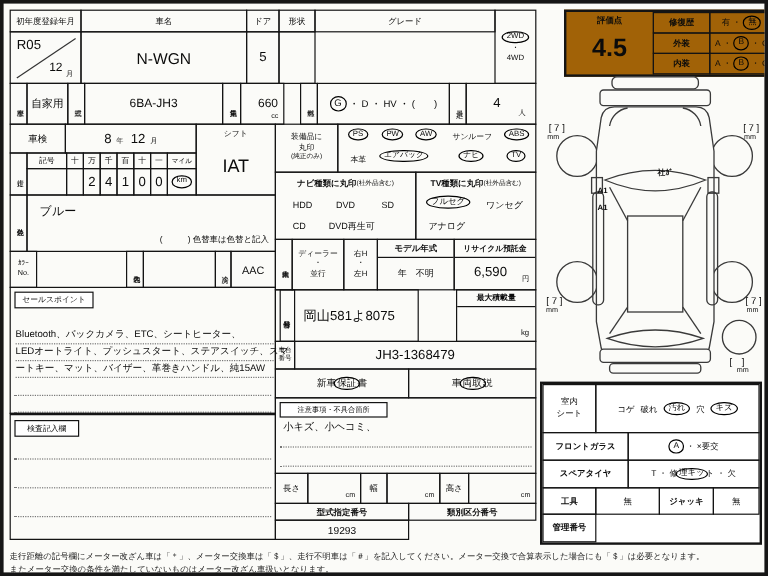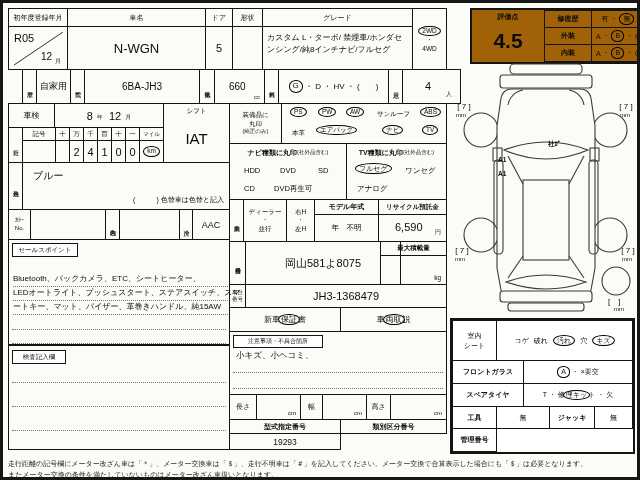--- a/index.html
+++ b/index.html
@@ -34,35 +34,34 @@
       <svg class="s" style="left:0;top:0" width="58" height="42">
           <line x1="5" y1="38" x2="54" y2="5" stroke="#333" stroke-width="1"></line>
         </svg>
       <span class="s f11" style="left:5px;top:5px">R05</span>
       <span class="s f10" style="left:32px;top:24px">12</span>
       <span class="s f6" style="left:46px;top:30px">月</span>
     </div>
     <div class="s b cc f13" style="left:59px;top:18px;width:139px;height:44px">N-WGN</div>
     <div class="s b cc f11" style="left:197px;top:18px;width:28px;height:44px">5</div>
     <div class="s b cc f10" style="left:224px;top:18px;width:31px;height:44px"></div>
-    <div class="s b f8" style="left:254px;top:18px;width:151px;height:44px;padding:5px 4px;line-height:1.45">カスタム L・ターボ/ 禁煙車/ホンダセンシング/純8インチナビ/フルセグ</div>
     <div class="s b col f65" style="left:404px;top:0;width:35px;height:62px">
       <span class="circ">2WD</span>
       <span>・</span>
       <span>4WD</span>
     </div>
   </div>
 
-  <div class="s" style="left:19px;top:66px;width:439px;height:35px">
+  <div class="s" style="left:5px;top:66px;width:439px;height:35px">
     <div class="s b vcell f6" style="left:0;top:0;width:15px;height:35px">車歴</div>
     <div class="s b cc f9" style="left:14px;top:0;width:35px;height:35px">自家用</div>
     <div class="s b vcell f6" style="left:48px;top:0;width:15px;height:35px">型式</div>
     <div class="s b cc f10" style="left:62px;top:0;width:116px;height:35px">6BA-JH3</div>
     <div class="s b vcell f6" style="left:177px;top:0;width:16px;height:35px">排気量</div>
-    <div class="s b" style="left:192px;top:0;width:51px;height:35px">
+    <div class="s b" style="left:192px;top:0;width:37px;height:35px">
       <span class="s f10" style="left:14px;top:11px">660</span>
       <span class="s f6" style="right:4px;bottom:3px">cc</span>
     </div>
     <div class="s b vcell f6" style="left:242px;top:0;width:15px;height:35px">燃料</div>
     <div class="s b cc f8 nw" style="left:256px;top:0;width:111px;height:35px">
       <span class="circ">G</span>&nbsp;<span>・ D ・ HV ・ (　　)</span>
     </div>
     <div class="s b vcell f6" style="left:366px;top:0;width:15px;height:35px">定員</div>
     <div class="s b" style="left:380px;top:0;width:59px;height:35px">
       <span class="s f11" style="left:22px;top:10px">4</span>
@@ -190,21 +189,21 @@
       <div class="s cc f7" style="left:0;top:0;width:100%;height:15px;border-bottom:1px solid #141414;font-weight:bold">モデル年式</div>
       <div class="s cc f75" style="left:0;top:15px;width:100%;height:26px">年　不明</div>
     </div>
     <div class="s b" style="left:149px;top:96px;width:69px;height:43px">
       <div class="s cc f65" style="left:0;top:0;width:100%;height:15px;border-bottom:1px solid #141414;font-weight:bold">リサイクル預託金</div>
       <span class="s f11" style="left:16px;top:21px">6,590</span>
       <span class="s f6" style="right:5px;bottom:4px">円</span>
     </div>
 
     <div class="s b vcell f6" style="left:0;top:138px;width:17px;height:44px">登録番号</div>
-    <div class="s b cc f11" style="left:16px;top:138px;width:156px;height:44px">岡山581よ8075</div>
+    <div class="s b cc f11" style="left:4px;top:138px;width:116px;height:44px">岡山581よ8075</div>
     <div class="s b" style="left:151px;top:138px;width:67px;height:44px">
       <div class="s cc f65" style="left:0;top:0;width:100%;height:14px;border-bottom:1px solid #141414;font-weight:bold">最大積載量</div>
       <span class="s f65" style="right:5px;bottom:3px">kg</span>
     </div>
 
     <div class="s b col f5" style="left:0;top:181px;width:17px;height:24px;line-height:1.2">
       <span>車台</span>
       <span>番号</span>
     </div>
     <div class="s b cc f11" style="left:16px;top:181px;width:202px;height:24px">JH3-1368479</div>

